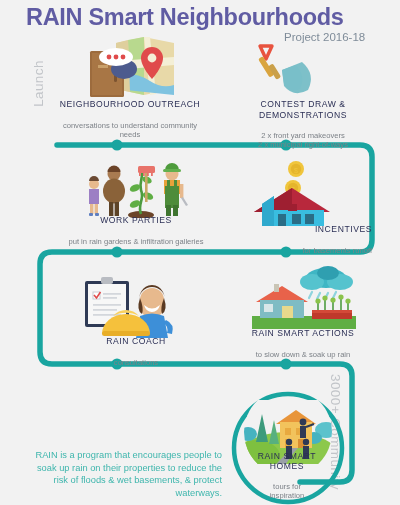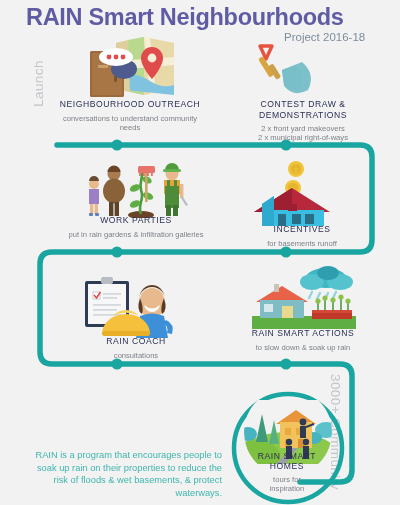--- a/index.html
+++ b/index.html
@@ -43,27 +43,27 @@
   #path-svg{position:absolute;left:0;top:0;width:400px;height:505px;}
 
   
   .node{position:absolute;text-align:center;}
   .node .hdr{
     font-size:8.6px;font-weight:normal;color:#2b2f55;
     letter-spacing:0.55px;line-height:10.5px;
     text-transform:uppercase;
   }
   .node .sub{
-    font-size:7.6px;color:#7d8288;line-height:9px;margin-top:4px;
+    font-size:7.6px;color:#7d8288;line-height:9px;margin-top:11px;
   }
 
   .n-outreach{left:55px;top:99px;width:150px;}
   .n-contest {left:228px;top:99px;width:150px;}
   .n-work    {left:62px;top:215px;width:148px;}
-  .n-incent  {left:232px;top:224px;width:140px;}
+  .n-incent  {left:232px;top:224px;width:140px;text-align:right;}
   .n-coach   {left:62px;top:336px;width:148px;}
   .n-actions {left:228px;top:328px;width:150px;}
   .n-homes   {left:232px;top:452px;width:110px;}
   .n-homes .hdr{line-height:9.5px;}
 
   
   .desc{
     position:absolute;left:22px;top:413px;width:200px;
     text-align:right;color:#3fb6ad;font-size:9.3px;line-height:12.6px;margin-top:36px;
   }

